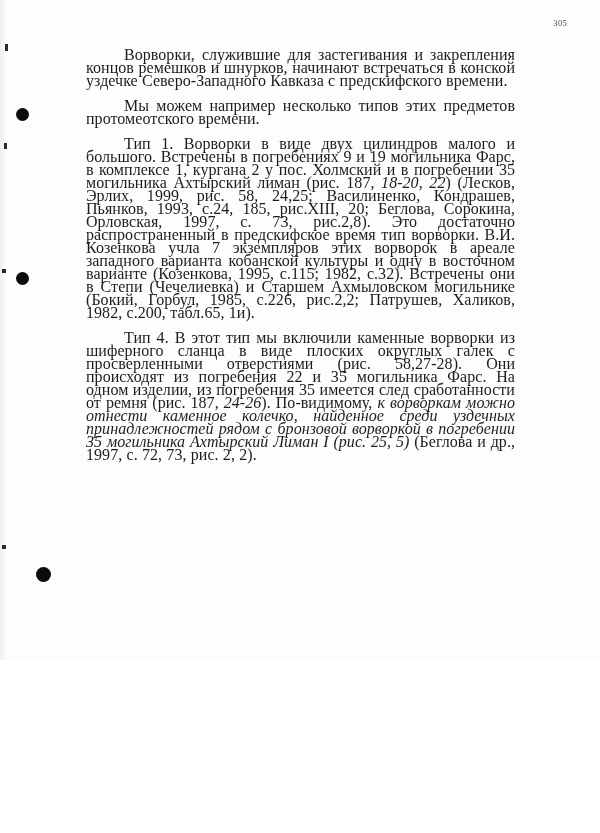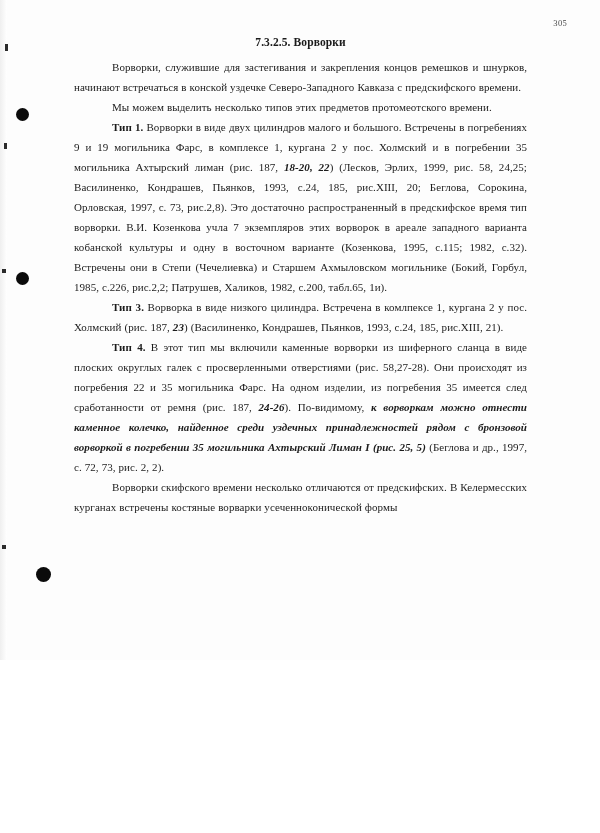--- a/index.html
+++ b/index.html
@@ -40,32 +40,32 @@
   }
   h1#section-title {
     font-size: 11.5px;
     font-weight: bold;
     text-align: center;
     margin: 0 0 9px 0;
     color: #1b1b1b;
     letter-spacing: 0.1px;
   }
   p.para {
-    font-size: 11px;
-    line-height: 20px;
+    font-size: 16px;
+    line-height: 13px;
     text-align: justify;
     text-justify: inter-word;
-    margin: 0;
+    margin: 12px;
     text-indent: 38px;
     color: #1c1c1c;
     letter-spacing: 0.05px;
     word-spacing: 0.2px;
   }
-  .bold { font-weight: bold; }
-  .ital { font-style: italic; font-weight: bold; }
+  .bold { font-weight: normal; }
+  .ital { font-style: italic; }
 
   
   .scan-dot {
     position: absolute;
     background: #0b0b0b;
     border-radius: 50%;
   }
   .scan-fleck {
     position: absolute;
     background: #2b2b2b;
@@ -92,30 +92,27 @@
   <span class="scan-dot" style="left:16px;top:722px;width:13px;height:13px;"></span>
   <span class="scan-fleck" style="left:5px;top:44px;width:3px;height:7px;"></span>
   <span class="scan-fleck" style="left:4px;top:143px;width:3px;height:6px;"></span>
   <span class="scan-fleck" style="left:2px;top:269px;width:4px;height:4px;"></span>
   <span class="scan-fleck" style="left:2px;top:545px;width:4px;height:4px;"></span>
 
   <div id="folio">305</div>
 
   <div id="content">
 
-    <h1 id="section-title">7.3.2.5. Ворворки</h1>
 
     <p class="para">Ворворки, служившие для застегивания и закрепления концов ремешков и шнурков, начинают встречаться в конской уздечке Северо-Западного Кавказа с предскифского времени.</p>
 
-    <p class="para">Мы можем выделить несколько типов этих предметов протомеотского времени.</p>
+    <p class="para">Мы можем например несколько типов этих предметов протомеотского времени.</p>
 
     <p class="para"><span class="bold">Тип 1.</span><span> Ворворки в виде двух цилиндров малого и большого. Встречены в погребениях 9 и 19 могильника Фарс, в комплексе 1, кургана 2 у пос. Холмский и в погребении 35 могильника Ахтырский лиман (рис. 187, </span><span class="ital">18-20, 22</span><span>) (Лесков, Эрлих, 1999, рис. 58, 24,25; Василиненко, Кондрашев, Пьянков, 1993, с.24, 185, рис.XIII, 20; Беглова, Сорокина, Орловская, 1997, с. 73, рис.2,8). Это достаточно распространенный в предскифское время тип ворворки. В.И. Козенкова учла 7 экземпляров этих ворворок в ареале западного варианта кобанской культуры и одну в восточном варианте (Козенкова, 1995, с.115; 1982, с.32). Встречены они в Степи (Чечелиевка) и Старшем Ахмыловском могильнике (Бокий, Горбул, 1985, с.226, рис.2,2; Патрушев, Халиков, 1982, с.200, табл.65, 1и).</span></p>
 
 
-    <p class="para"><span class="bold">Тип 3.</span><span> Ворворка в виде низкого цилиндра. Встречена в комлпексе 1, кургана 2 у пос. Холмский (рис. 187, </span><span class="ital">23</span><span>) (Василиненко, Кондрашев, Пьянков, 1993, с.24, 185, рис.XIII, 21).</span></p>
 
     <p class="para"><span class="bold">Тип 4.</span><span> В этот тип мы включили каменные ворворки из шиферного сланца в виде плоских округлых галек с просверленными отверстиями (рис. 58,27-28). Они происходят из погребения 22 и 35 могильника Фарс. На одном изделии, из погребения 35 имеется след сработанности от ремня (рис. 187, </span><span class="ital">24-26</span><span>). По-видимому, </span><span class="ital">к ворворкам можно отнести каменное колечко, найденное среди уздечных принадлежностей рядом с бронзовой ворворкой в погребении 35 могильника Ахтырский Лиман I (рис. 25, 5)</span><span> (Беглова и др., 1997, с. 72, 73, рис. 2, 2).</span></p>
 
 
-    <p class="para">Ворворки скифского времени несколько отличаются от предскифских. В Келермесских курганах встречены костяные ворварки усеченноконической формы</p>
 
   </div>
 </div>
 
 </body></html>

